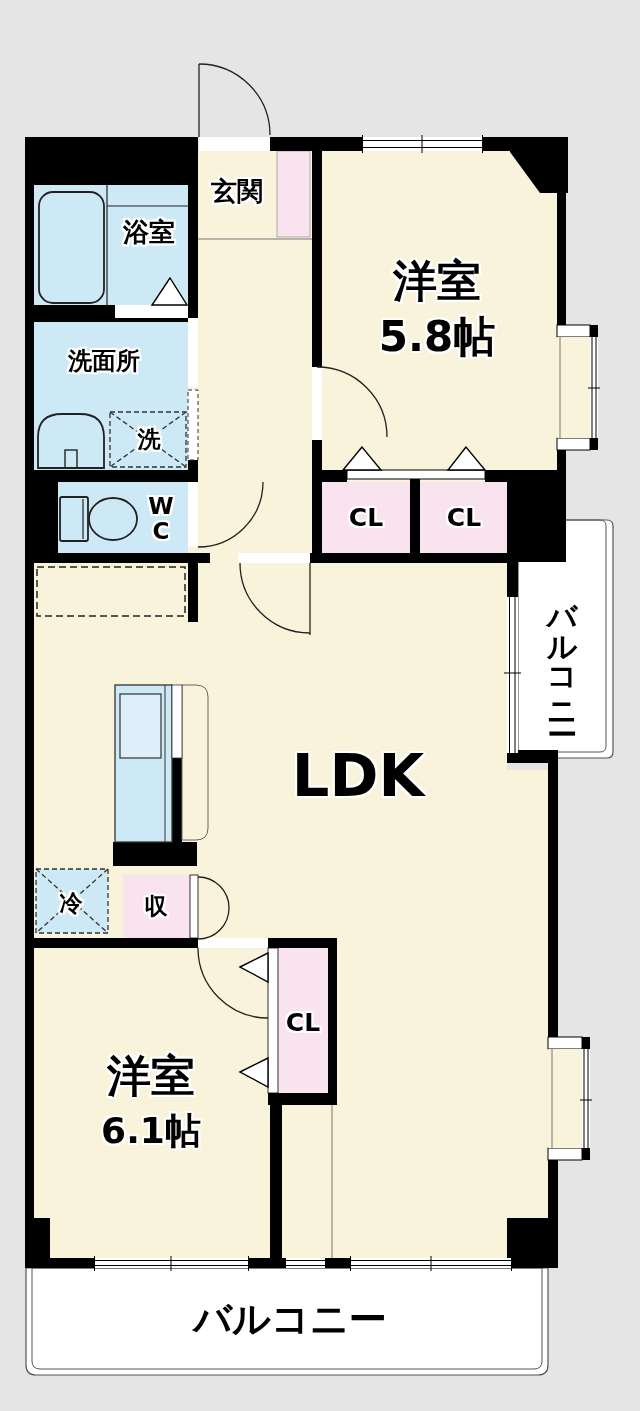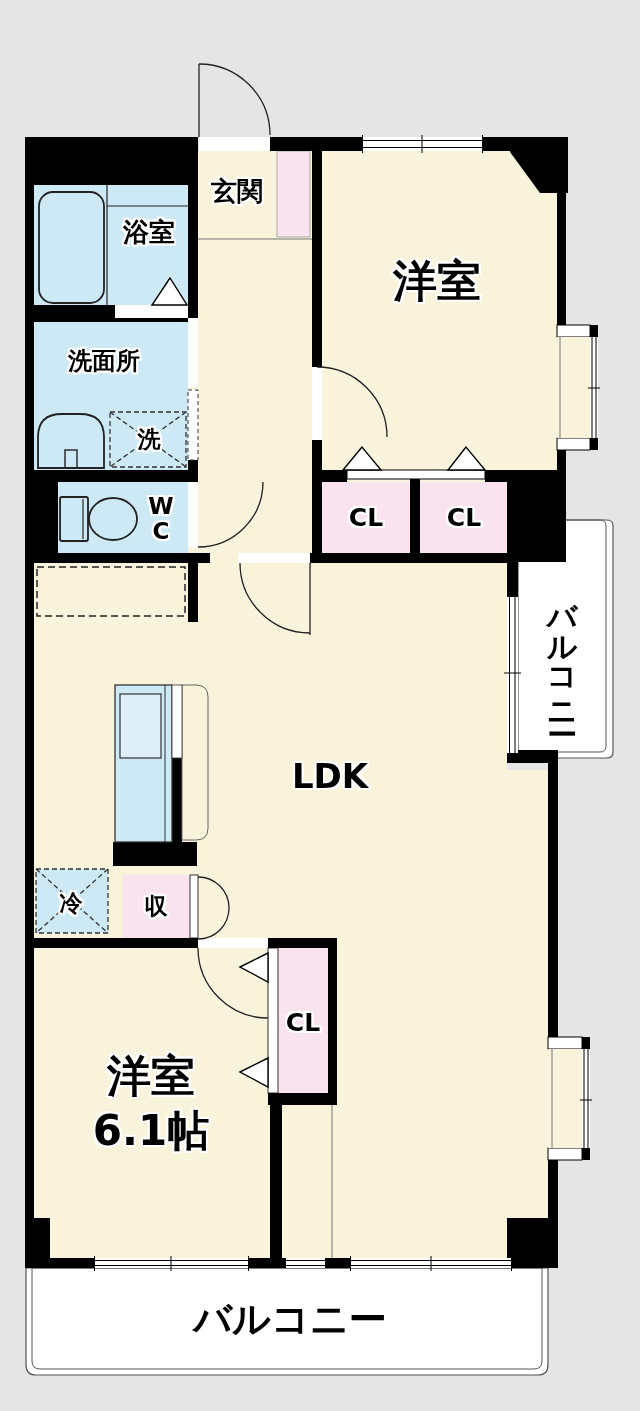--- a/index.html
+++ b/index.html
@@ -221,23 +221,24 @@
     <polygon points="240,1072 268,1058 268,1087"></polygon>
   </g>
 </svg>
 
   <div class="lbl" style="left:237px;top:191px;font-size:26px;">玄関</div>
   <div class="lbl" style="left:149px;top:232px;font-size:26px;">浴室</div>
   <div class="lbl" style="left:104px;top:362px;font-size:24px;text-align:center;">洗面所</div>
   <div class="lbl" style="left:149px;top:439px;font-size:23px;">洗</div>
   <div class="lbl" style="left:161px;top:519px;font-size:23px;"><span>W</span><br><span>C</span></div>
   <div class="lbl" style="left:437px;top:281px;font-size:44px;">洋室</div>
+  <div class="lbl" style="left:437px;top:337px;font-size:42px;">5.8帖</div>
   <div class="lbl" style="left:366px;top:517px;font-size:25px;">CL</div>
   <div class="lbl" style="left:464px;top:517px;font-size:25px;">CL</div>
   <div class="lbl vert" style="left:562px;top:650px;font-size:30px;text-shadow:none;">バルコニー</div>
-  <div class="lbl" style="left:330px;top:776px;font-size:34px;text-align:right;">LDK</div>
+  <div class="lbl" style="left:358px;top:776px;font-size:59px;text-align:right;">LDK</div>
   <div class="lbl" style="left:71px;top:903px;font-size:23px;">冷</div>
   <div class="lbl" style="left:156px;top:906px;font-size:23px;">収</div>
   <div class="lbl" style="left:303px;top:1022px;font-size:25px;">CL</div>
   <div class="lbl" style="left:151px;top:1076px;font-size:44px;">洋室</div>
-  <div class="lbl" style="left:151px;top:1131px;font-size:42px;">6.1帖</div>
+  <div class="lbl" style="left:151px;top:1131px;font-size:36px;">6.1帖</div>
   <div class="lbl" style="left:290px;top:1320px;font-size:38px;text-shadow:none;">バルコニー</div>
 </div>
 
 </body></html>

